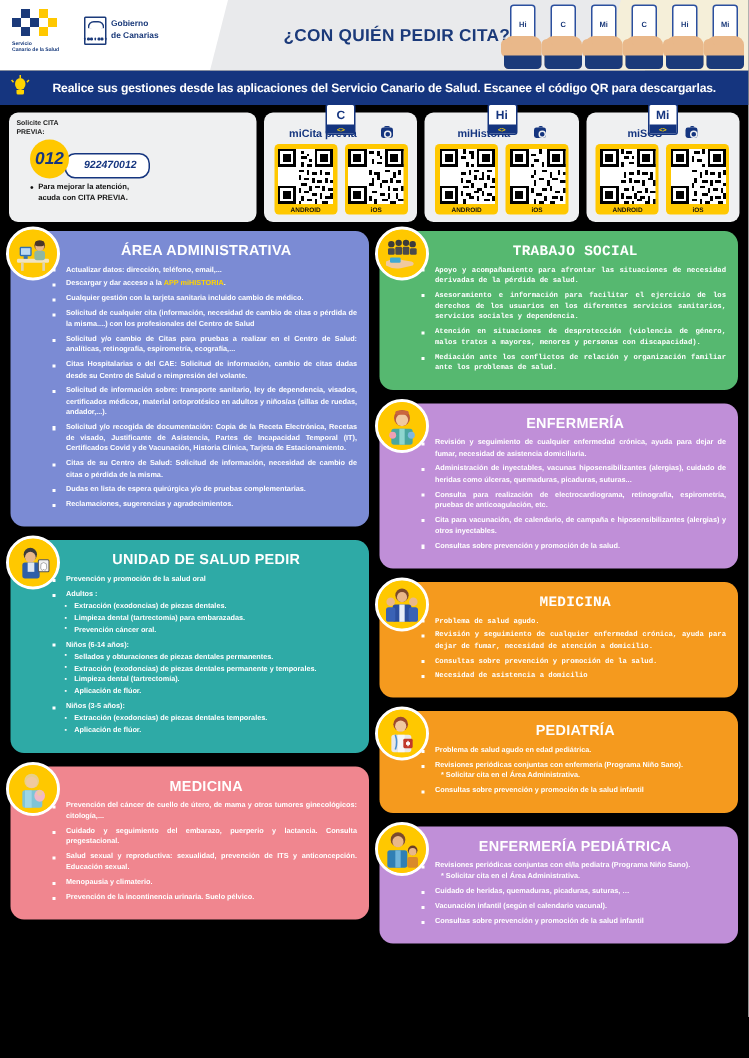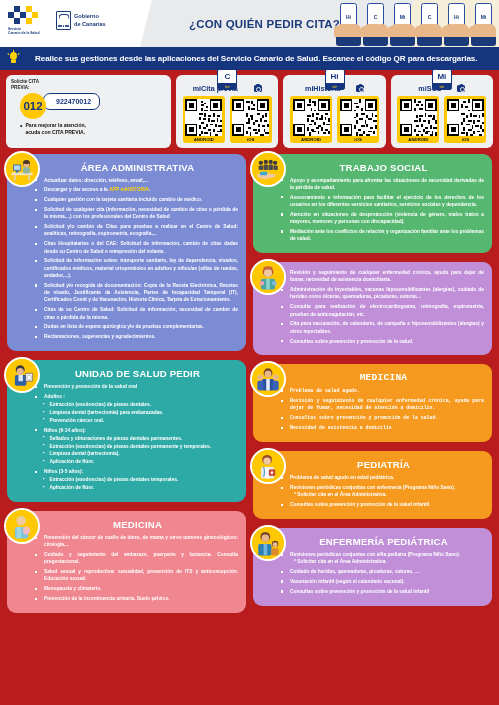--- a/index.html
+++ b/index.html
@@ -2,21 +2,21 @@
 <html><head>
 <meta charset="utf-8">
 <style>
   * { box-sizing: border-box; margin: 0; padding: 0; }
   html, body {
     width: 499px; height: 705px;
     font-family: "Liberation Sans", sans-serif;
     background: #ffffff;
     overflow: hidden;
   }
-  #page { position: relative; width: 499px; height: 705px; background:#b91c1c; }
+  #page { position: relative; width: 499px; height: 705px; background:#000000; }
 
   
   .header {
     position: relative; height: 47px; width: 499px;
     background: #ffffff; overflow: hidden;
   }
   .header-grey {
     position: absolute; left: 140px; top: 0; width: 290px; height: 47px;
     background: #e9eaec;
     clip-path: polygon(12px 0, 100% 0, 100% 100%, 0 100%);
@@ -76,21 +76,21 @@
   .banner-text { font-size: 8.1px; font-weight: 800; letter-spacing: -0.1px; }
 
   
   .apps { display:flex; padding: 5px 6px 4px 6px; gap: 5px; align-items:stretch; }
   .app-card {
     background: #eff0f1; border-radius: 6px; position: relative;
     padding: 4px 5px 5px 5px;
   }
   .card-012 { width: 168px; display:flex; flex-direction:column; }
   .solicite { font-size: 4.6px; font-weight: 800; color:#222; line-height:1.25; margin-bottom: 1px;}
-  .num-row { display:flex; align-items:flex-start; gap: 3px; margin: 2px 0 3px 9px;}
+  .num-row { display:flex; align-items:flex-end; gap: 3px; margin: 2px 0 3px 9px; font-style: italic;}
   .circle012 {
     width: 26px; height: 26px; border-radius:50%; background:#ffc800;
     display:flex; align-items:center; justify-content:center;
     font-size: 11.5px; font-weight: 800; color:#15357f; z-index:2;
   }
   .phone-pill {
     margin-left:-6px; background:#fff; border:1.1px solid #15357f; border-radius: 7px;
     padding: 4px 8px 4px 12px; font-size: 7px; font-weight: 800; color:#15357f;
   }
   .note-row { display:flex; gap:3px; margin-left:9px; }
@@ -140,21 +140,21 @@
 
   
   .icon-badge {
     position:absolute; left: -3px; top: -3px; width: 36px; height: 36px; border-radius:50%;
     background:#ffc800; border: 2.5px solid #fff; z-index: 3; overflow:hidden;
   }
   .ib-inner { position:absolute; inset:0; }
 
   
   .c-admin { background:#7b8bd4; }
-  .c-social { background:#56b870; }
+  .c-social { background:#56b870;font-family:Liberation Mono, monospace; }
   .c-enf { background:#c08fd8; }
   .c-oral { background:#2eaaa6; }
   .c-med { background:#f59a1e;font-family:Liberation Mono, monospace; }
   .c-ped { background:#f59a1e; }
   .c-matrona { background:#f0868f; }
   .c-enfped { background:#c08fd8; }
 
   
   .footer {
     position:absolute; left:0; bottom:0; width:499px; height: 21px; background:#15357f;
@@ -790,20 +790,21 @@
               <circle cx="18" cy="18" r="18" fill="#ffc800"></circle>
               <circle cx="18" cy="12" r="6" fill="#b85c3c"></circle>
               <circle cx="18" cy="13.5" r="4.6" fill="#f0c9a0"></circle>
               <rect x="13" y="6.5" width="10" height="3" rx="1.5" fill="#c9663f"></rect>
               <rect x="10" y="20" width="16" height="12" rx="2" fill="#4aa6a0"></rect>
               <rect x="16" y="20" width="4" height="12" fill="#8fd6cf"></rect>
               <circle cx="11" cy="25" r="2.6" fill="#f0a0b4"></circle>
               <circle cx="25" cy="25" r="2.6" fill="#7fb8e0"></circle>
             </svg>
         </div>
+        <div class="panel-head">ENFERMERÍA</div>
         <div class="panel-body">
           <ul class="blist">
             <li>Revisión y seguimiento de cualquier enfermedad crónica, ayuda para dejar de fumar, necesidad de asistencia domiciliaria.</li>
             <li>Administración de inyectables, vacunas hiposensibilizantes (alergias), cuidado de heridas como úlceras, quemaduras, picaduras, suturas...</li>
             <li>Consulta para realización de electrocardiograma, retinografía, espirometría, pruebas de anticoagulación, etc.</li>
             <li>Cita para vacunación, de calendario, de campaña e hiposensibilizantes (alergias) y otros inyectables.</li>
             <li>Consultas sobre prevención y promoción de la salud.</li>
           </ul>
         </div>
       </div>

